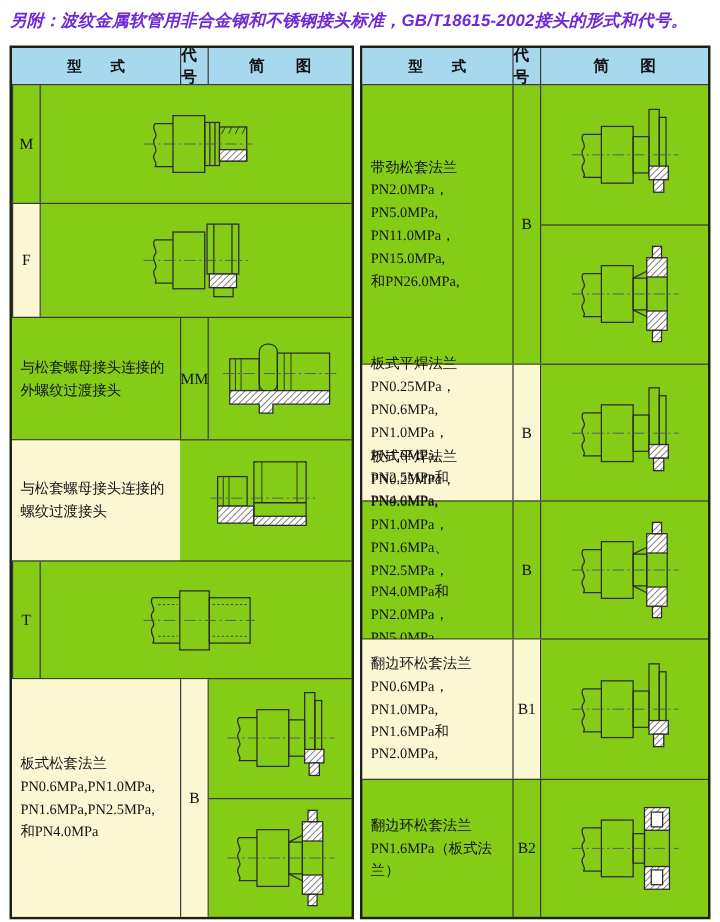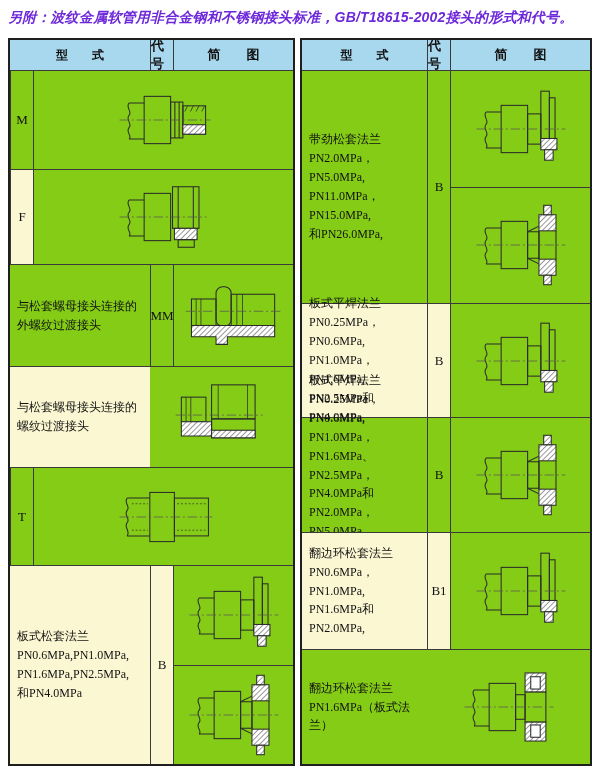--- a/index.html
+++ b/index.html
@@ -319,20 +319,21 @@
       <svg class="diag" viewBox="0 0 110 92">
             <use href="#sym-lap-joint-flange"></use>
           </svg>
     </div>
       </div>
   </div>
 
   <div class="trow grow">
     <div class="cell ct">翻边环松套法兰
 PN1.6MPa（板式法兰）</div>
+    <div class="cell cc">B2</div>
     <div class="cell cd">
         <div class="sub">
       <svg class="diag" viewBox="0 0 110 92">
             <use href="#sym-flare-lap-flange"></use>
           </svg>
     </div>
       </div>
   </div>
 </div>
 

